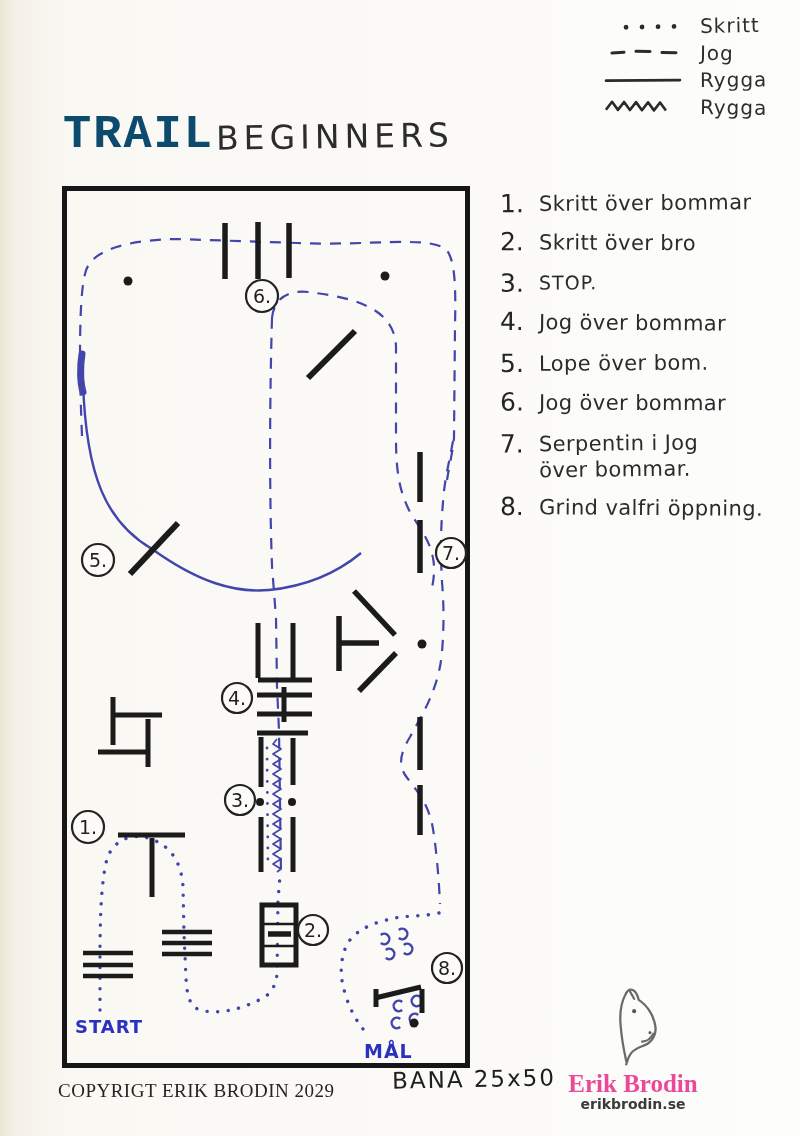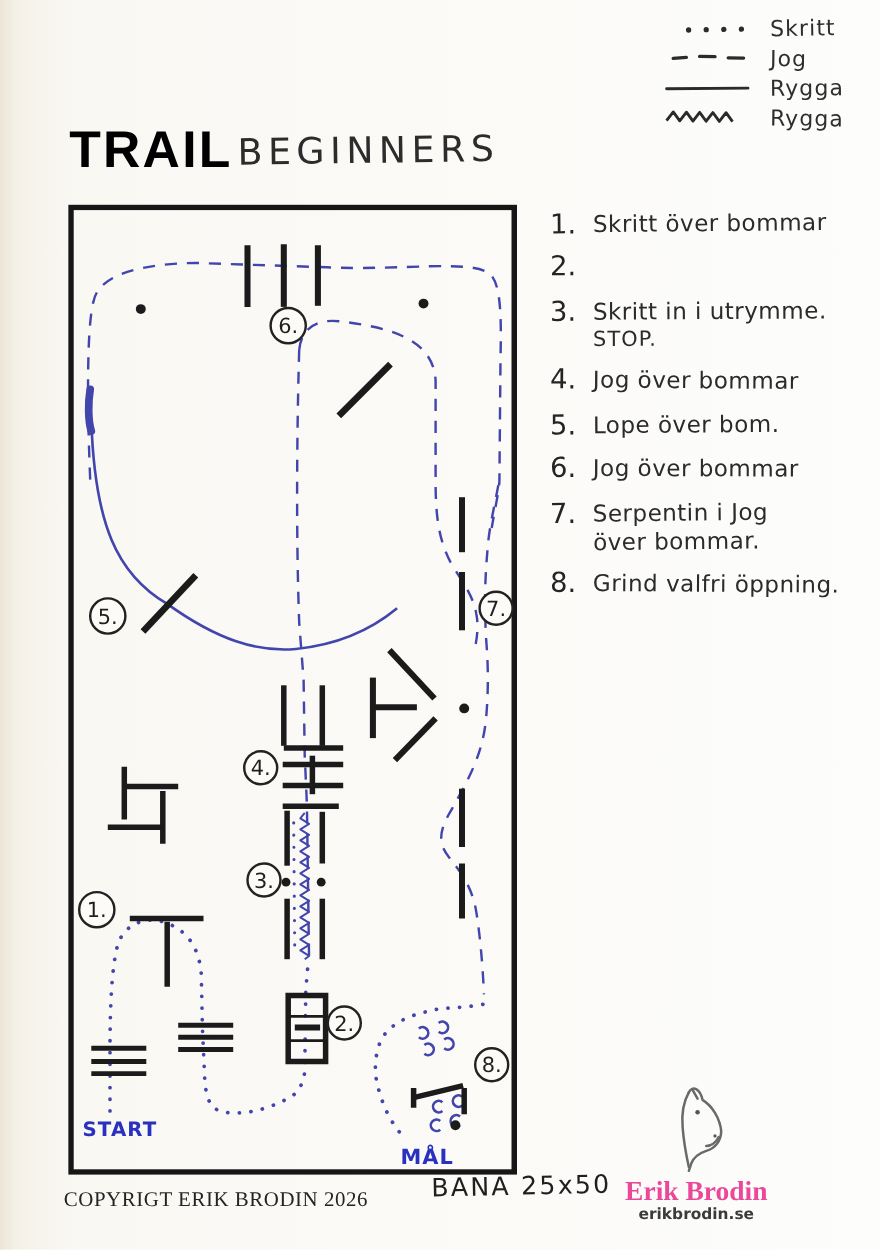--- a/index.html
+++ b/index.html
@@ -8,22 +8,22 @@
     background:linear-gradient(to right,#ece5d6 0px,#f5f1e8 16px,#faf8f3 70px,#fbfaf7 400px,#fdfdfc 800px);
     font-family:"DejaVu Sans",sans-serif;color:#262626;
   }
   .abs{position:absolute;}
   
   .legend{right:6px;top:12px;width:190px;}
   .legend-row{display:flex;align-items:center;gap:12px;height:27px;}
   .legend-row svg{flex:0 0 84px;}
   .legend-label{font-size:20px;letter-spacing:1px;color:#2e2e2e;}
   
-  .title-printed{left:63px;top:108px;font-family:Liberation Sans, sans-serif;font-weight:700;
-    font-size:47px;letter-spacing:2px;color:#000000;}
+  .title-printed{left:63px;top:108px;font-family:Liberation Mono, monospace;font-weight:700;
+    font-size:47px;letter-spacing:2px;color:#0c4a6e;}
   .title-hand{left:216px;top:117px;font-size:33px;letter-spacing:5px;color:#2c2c2c;transform:rotate(-0.8deg);}
   
   .instructions{left:500px;top:188px;width:298px;}
   .ins-row{display:flex;gap:11px;margin-bottom:11px;transform:rotate(var(--tilt,0deg));}
   .ins-num{flex:0 0 28px;font-size:25px;color:#242424;}
   .ins-text{font-size:21px;letter-spacing:0.4px;line-height:1.22;color:#2b2b2b;padding-top:3px;}
   .ins-line2{font-size:19px;letter-spacing:1px;}
   
   .copyright{left:58px;top:1080px;font-family:"Liberation Serif",serif;font-size:19px;
     letter-spacing:0.5px;color:#242424;}
@@ -79,25 +79,25 @@
 <div class="abs title-printed">TRAIL</div>
 <div class="abs title-hand">BEGINNERS</div>
 
 <div class="abs instructions">
   <div class="ins-row" style="--tilt:-0.5deg">
     <span class="ins-num">1.</span>
     <span class="ins-text">Skritt över bommar</span>
   </div>
   <div class="ins-row" style="--tilt:0.3deg">
     <span class="ins-num">2.</span>
+    <span class="ins-text">Skritt över bro</span>
   </div>
   <div class="ins-row" style="--tilt:-0.3deg">
     <span class="ins-num">3.</span>
     <span class="ins-text">
-      <div>Skritt in i utrymme.</div>
       <div class="ins-line2">STOP.</div>
     </span>
   </div>
   <div class="ins-row" style="--tilt:0.4deg">
     <span class="ins-num">4.</span>
     <span class="ins-text">Jog över bommar</span>
   </div>
   <div class="ins-row" style="--tilt:-0.4deg">
     <span class="ins-num">5.</span>
     <span class="ins-text">Lope över bom.</span>
@@ -275,21 +275,21 @@
       <circle cx="389" cy="367" r="15" fill="#fcfbf8" stroke="#222" stroke-width="2.2"></circle>
       <text x="389" y="367" dy="0.36em" text-anchor="middle" class="marker-label">7.</text>
     </g>
     <g>
       <circle cx="385" cy="782" r="15" fill="#fcfbf8" stroke="#222" stroke-width="2.2"></circle>
       <text x="385" y="782" dy="0.36em" text-anchor="middle" class="marker-label">8.</text>
     </g>
   </g>
 </svg>
 
-<div class="abs copyright">COPYRIGT ERIK BRODIN 2026</div>
+<div class="abs copyright">COPYRIGT ERIK BRODIN 2029</div>
 <div class="abs bana">BANA 25x50</div>
 
 <div class="abs logo">
   <svg width="74" height="86" viewBox="0 0 60 76">
     <g fill="none" stroke="#6a6a6a" stroke-width="2" stroke-linecap="round">
       <path d="M 24,8 C 27,2 33,5 35,14 C 43,19 49,29 50,39 C 50,47 45,53 38,55 C 32,57 28,60 26,65 L 24,71"></path>
       <path d="M 24,8 C 20,15 18,24 19,36 C 20,49 22,59 24,68"></path>
       <path d="M 38,51 C 42,51 46,48 48,44"></path>
       <path d="M 27,6 L 31,13"></path>
     </g>

